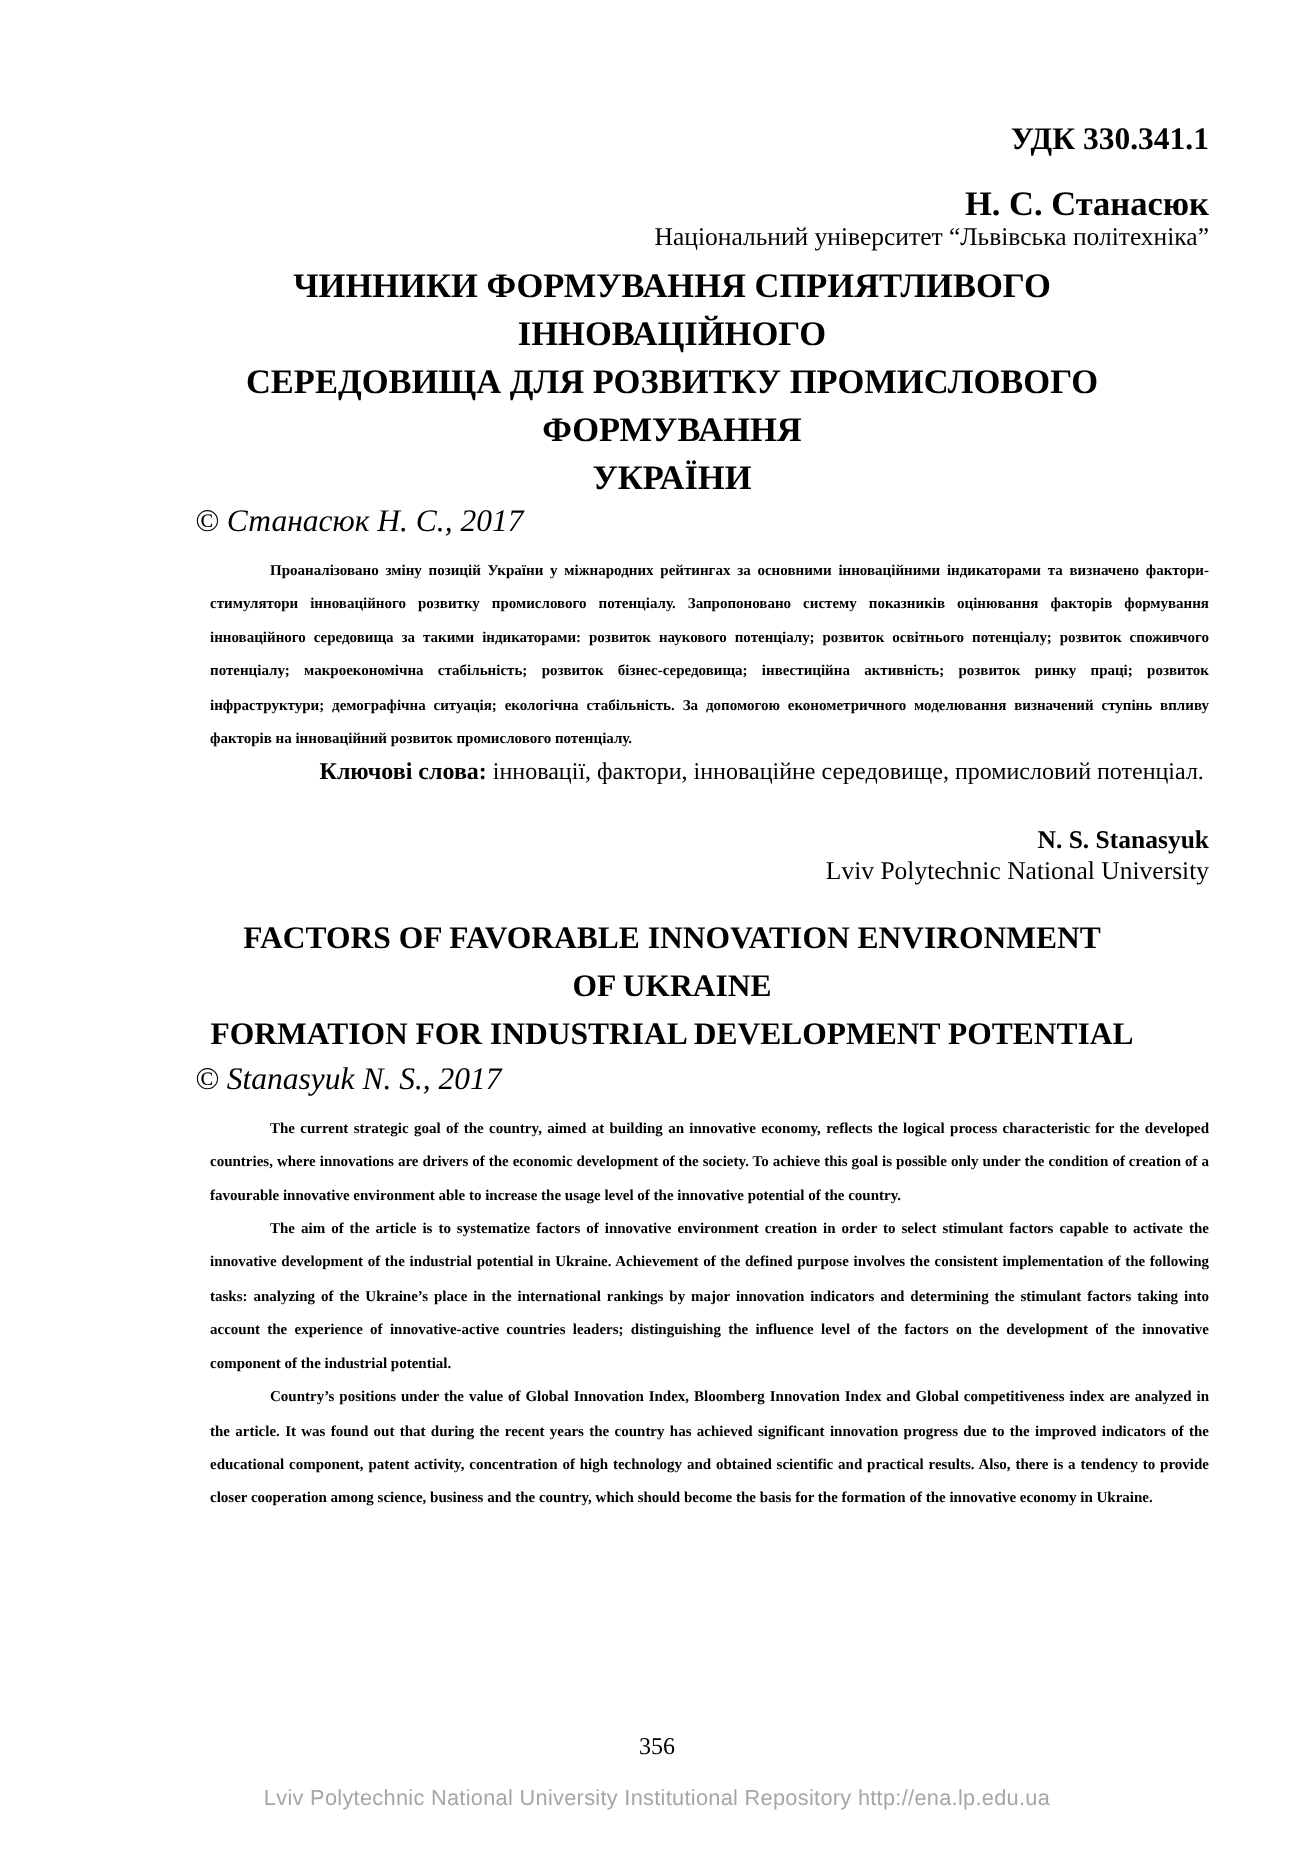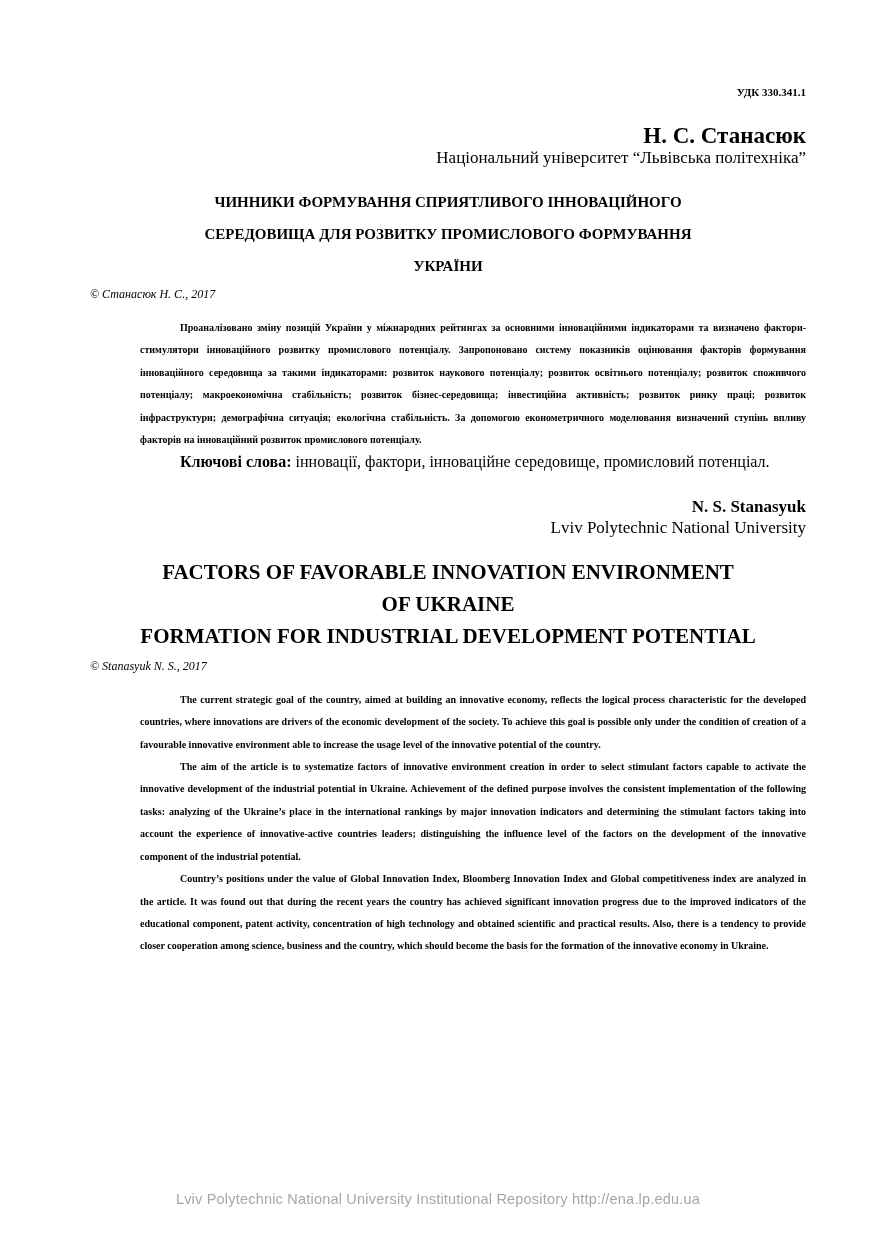--- a/index.html
+++ b/index.html
@@ -14,21 +14,21 @@
     width: 876px;
     height: 1240px;
     margin: 0 auto;
     background: #ffffff;
     padding: 82px 70px 0 90px;
     overflow: hidden;
   }
   .header-block { text-align: right; }
   .udc {
     font-weight: bold;
-    font-size: 11px;
+    font-size: 21px;
     line-height: 20px;
   }
   .author-ua {
     font-weight: bold;
     font-size: 23px;
     line-height: 20px;
     margin-top: 24px;
   }
   .affiliation-ua {
     font-size: 17px;
@@ -36,53 +36,54 @@
     margin-top: 1px;
   }
   .title {
     font-weight: bold;
     text-align: center;
     margin-left: auto;
     margin-right: auto;
   }
   .title .tline { display: block; }
   .title-ua {
-    font-size: 15px;
+    font-size: 23px;
     line-height: 32px;
-    margin-top: 18px;
+    margin-top: 7px;
   }
   .title-en {
     font-size: 21px;
     line-height: 32px;
     margin-top: 18px;
   }
   .copyright {
     font-style: italic;
-    font-size: 12px;
+    font-size: 21px;
     line-height: 21px;
+    margin-left: 40px;
   }
   .copyright-ua { margin-top: 2px; }
   .copyright-en { margin-top: 4px; }
   .abstract {
     margin-left: 50px;
     text-align: justify;
     font-size: 10px;
     line-height: 22.4px;
   }
   .abstract-ua { margin-top: 12px; font-weight: bold; }
   .abstract-en { margin-top: 12px; font-weight: bold; }
   .abstract p { text-indent: 40px; }
   .keywords-line {
     margin-left: 50px;
     text-indent: 40px;
     text-align: justify;
     font-size: 16px;
     line-height: 22.4px;
   }
-  .keywords-line .kw-label { font-weight: bold; margin-right: 0.25em; }
+  .keywords-line .kw-label { font-weight: bold; margin-right: 0.25em; margin-left: 33px; }
   .en-author-block { text-align: right; margin-top: 22px; }
   .author-en {
     font-weight: bold;
     font-size: 17px;
     line-height: 21px;
   }
   .affiliation-en {
     font-size: 17px;
     line-height: 21px;
   }
@@ -145,16 +146,17 @@
   </h2>
 
   <div class="copyright copyright-en">© Stanasyuk N. S., 2017</div>
 
   <div class="abstract abstract-en">
     <p>The current strategic goal of the country, aimed at building an innovative economy, reflects the logical process characteristic for the developed countries, where innovations are drivers of the economic development of the society. To achieve this goal is possible only under the condition of creation of a favourable innovative environment able to increase the usage level of the innovative potential of the country.</p>
     <p>The aim of the article is to systematize factors of innovative environment creation in order to select stimulant factors capable to activate the innovative development of the industrial potential in Ukraine. Achievement of the defined purpose involves the consistent implementation of the following tasks: analyzing of the Ukraine’s place in the international rankings by major innovation indicators and determining the stimulant factors taking into account the experience of innovative-active countries leaders; distinguishing the influence level of the factors on the development of the innovative component of the industrial potential.</p>
     <p>Country’s positions under the value of Global Innovation Index, Bloomberg Innovation Index and Global competitiveness index are analyzed in the article. It was found out that during the recent years the country has achieved significant innovation progress due to the improved indicators of the educational component, patent activity, concentration of high technology and obtained scientific and practical results. Also, there is a tendency to provide closer cooperation among science, business and the country, which should become the basis for the formation of the innovative economy in Ukraine.</p>
   </div>
 
+  <div class="page-number">356</div>
 
   <div class="repo-footer">Lviv Polytechnic National University Institutional Repository http://ena.lp.edu.ua</div>
 
 </div>
 
 </body></html>

